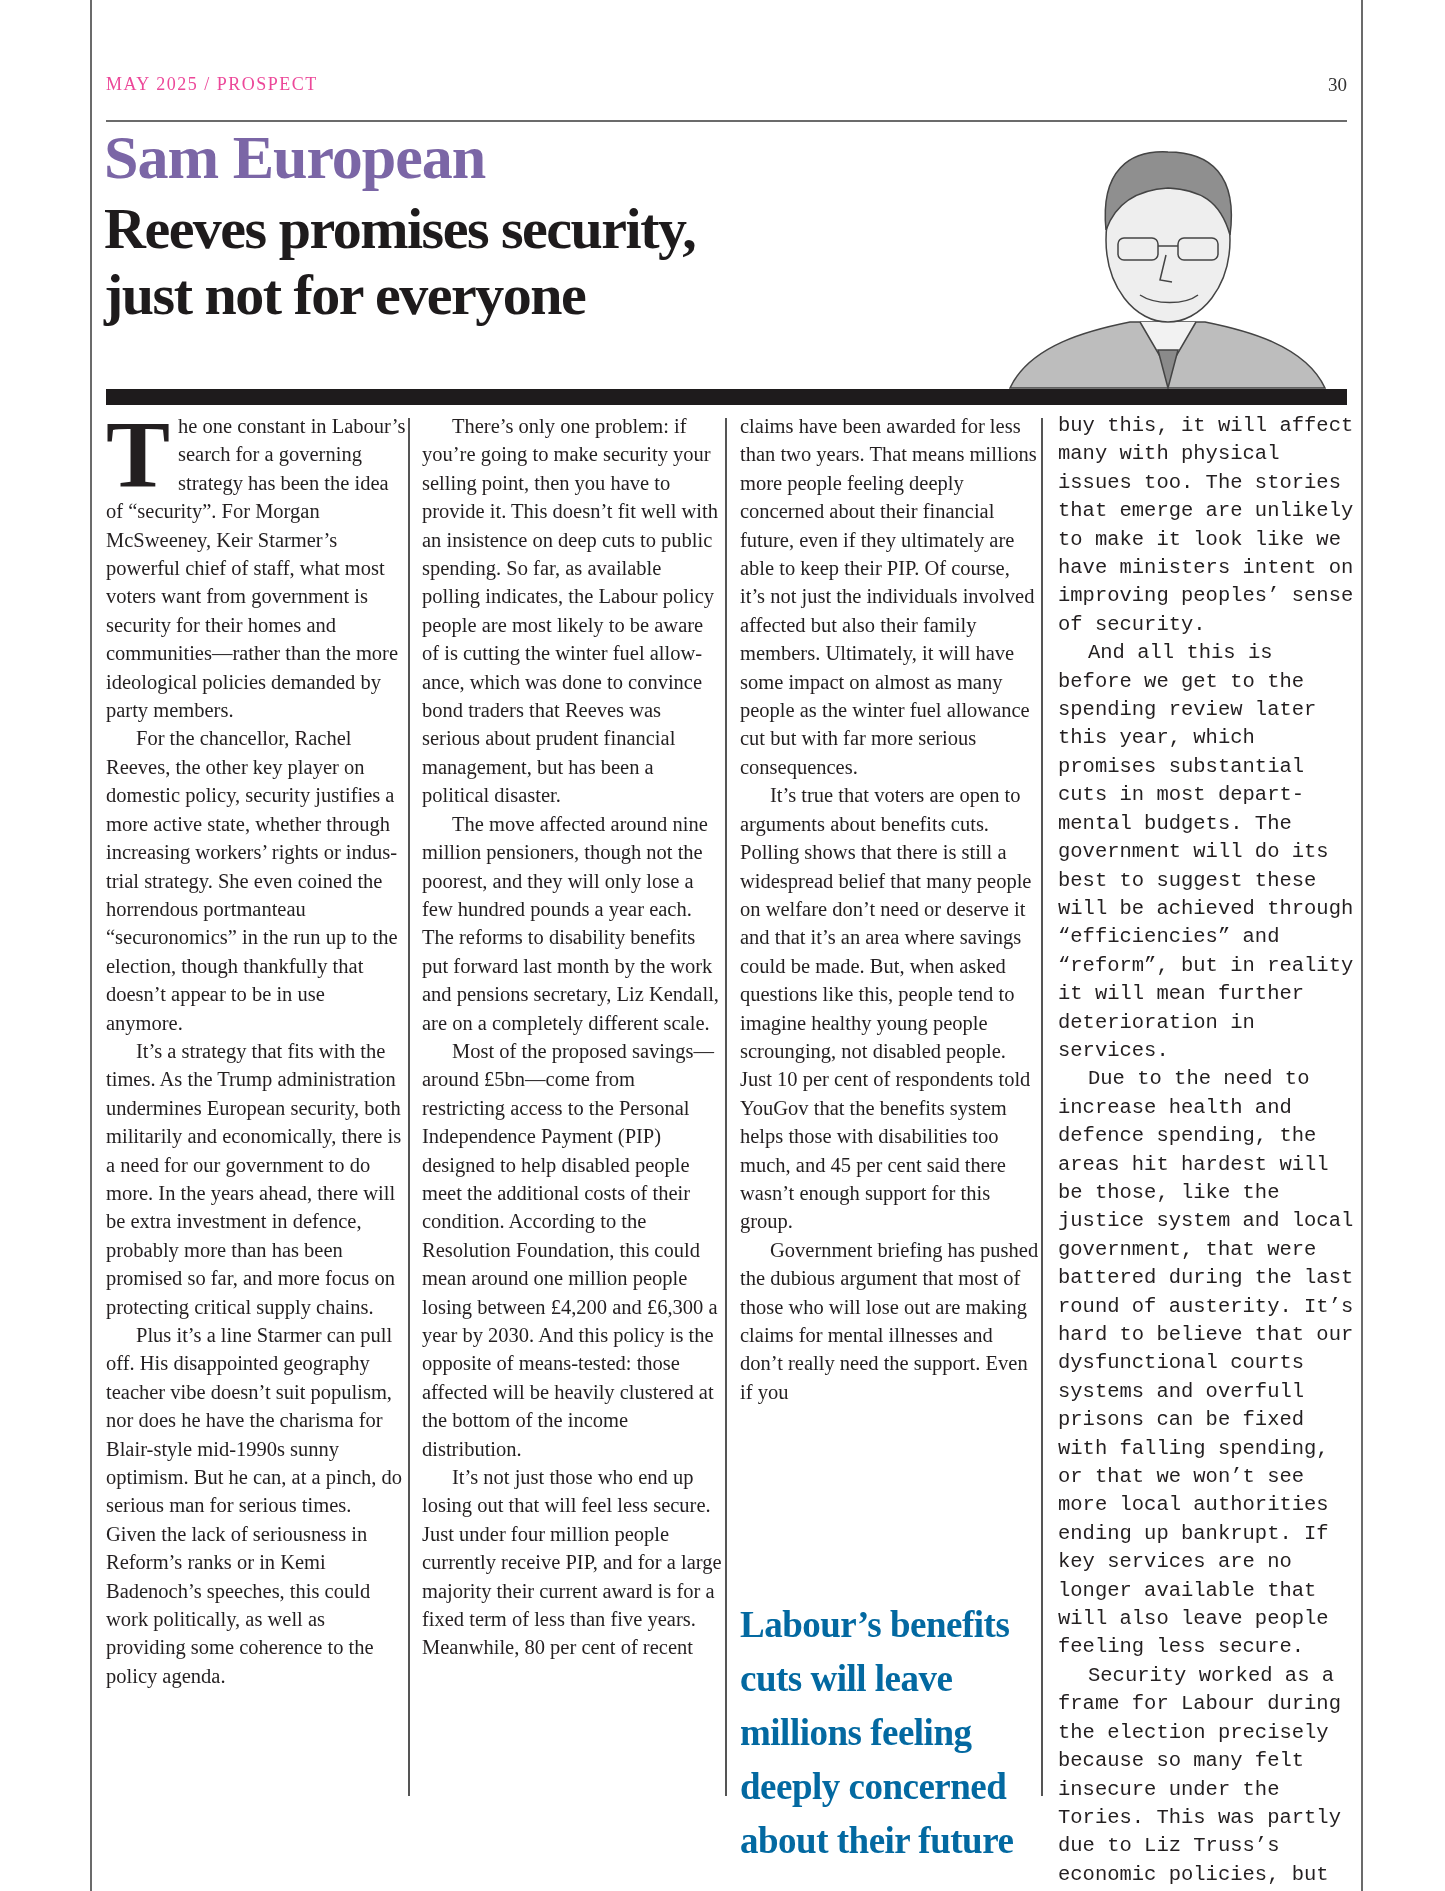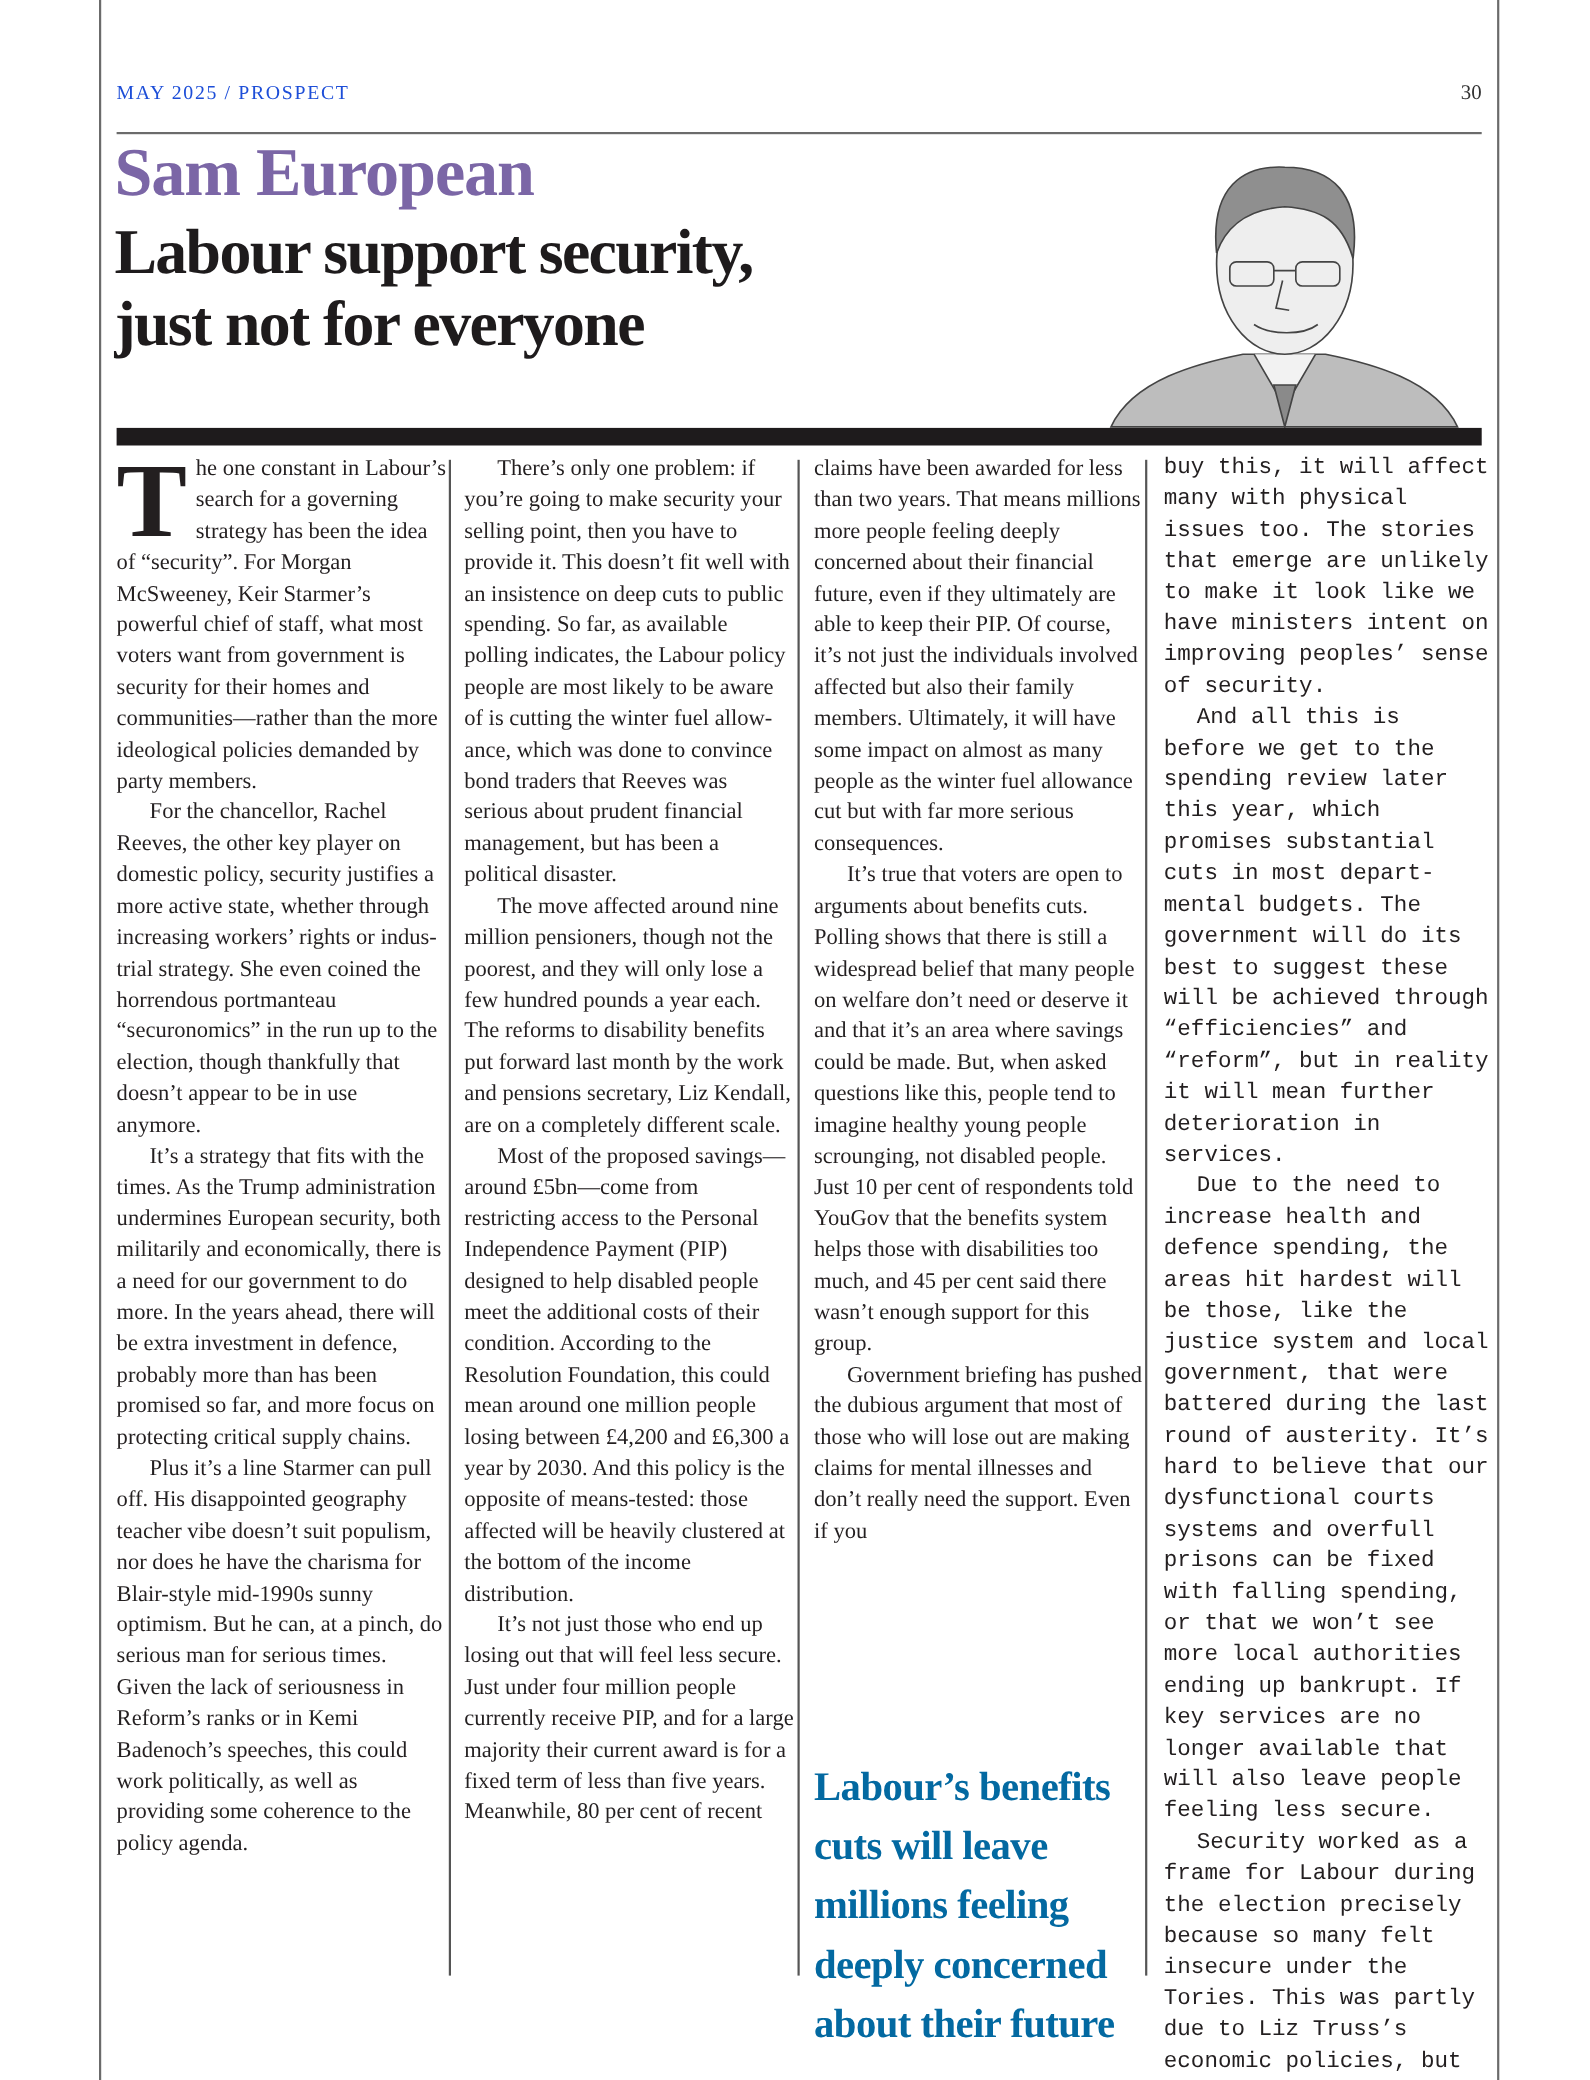--- a/index.html
+++ b/index.html
@@ -1,19 +1,19 @@
 <!DOCTYPE html>
 <html><head>
 <meta charset="utf-8">
 <style>
   html, body { margin: 0; padding: 0; background: #ffffff; }
   body { width: 1445px; height: 1891px; position: relative; overflow: hidden;
          font-family: "Liberation Serif", "DejaVu Serif", serif; color: #231f20; }
   .vborder { position: absolute; top: 0; bottom: 0; width: 2px; background: #6b6b6b; }
-  .header-left { position: absolute; left: 106px; top: 74px; font-size: 18px; letter-spacing: 1.5px; color: #1d4ed8; }
+  .header-left { position: absolute; left: 106px; top: 74px; font-size: 18px; letter-spacing: 1.5px; color: #ec4899; }
   .header-right { position: absolute; right: 98px; top: 74px; font-size: 19px; color: #333; }
   .top-rule { position: absolute; left: 106px; width: 1241px; top: 120px; height: 2px; background: #6b6b6b; }
   .author { position: absolute; left: 104px; top: 122px; font-size: 62px; font-weight: bold; color: #7b66a6; letter-spacing: -1px; }
   .headline { position: absolute; left: 104px; top: 196px; font-size: 58px; font-weight: bold; line-height: 66px; color: #1e1b1c; letter-spacing: -1.5px; }
   .portrait { position: absolute; left: 1000px; top: 130px; width: 335px; height: 260px; }
   .black-bar { position: absolute; left: 106px; width: 1241px; top: 389px; height: 16px; background: #1e1b1c; }
   .col { position: absolute; top: 412px; width: 300px; font-size: 20.5px; line-height: 28.4px; }
   .col p { margin: 0; text-align: left; }
   .col p.indent { text-indent: 30px; }
   .c1 { left: 106px; } .c2 { left: 422px; } .c3 { left: 740px; } .c4 { left: 1058px; font-family: Liberation Mono, monospace; }
@@ -28,21 +28,21 @@
 
 <div class="vborder" style="left:90px;"></div>
 <div class="vborder" style="left:1361px;"></div>
 
 <div class="header-left">MAY 2025 / PROSPECT</div>
 <div class="header-right">30</div>
 <div class="top-rule"></div>
 
 <div class="author">Sam European</div>
 <div class="headline">
-  <div>Labour support security,</div>
+  <div>Reeves promises security,</div>
   <div>just not for everyone</div>
 </div>
 
 <svg class="portrait" viewBox="0 0 335 260">
   <g fill="none" stroke="#444" stroke-width="1.5">
     <path d="M10 258 C30 215 90 200 130 192 L205 192 C245 200 305 215 325 258 Z" fill="#bdbdbd"></path>
     <path d="M140 192 L168 240 L196 192" fill="#f2f2f2"></path>
     <path d="M158 220 L168 258 L178 220 Z" fill="#8a8a8a"></path>
     <ellipse cx="168" cy="110" rx="62" ry="82" fill="#eeeeee"></ellipse>
     <path d="M106 100 C100 40 130 20 168 22 C210 22 238 45 230 105 C220 70 200 60 168 58 C135 60 115 75 106 100 Z" fill="#8f8f8f"></path>

